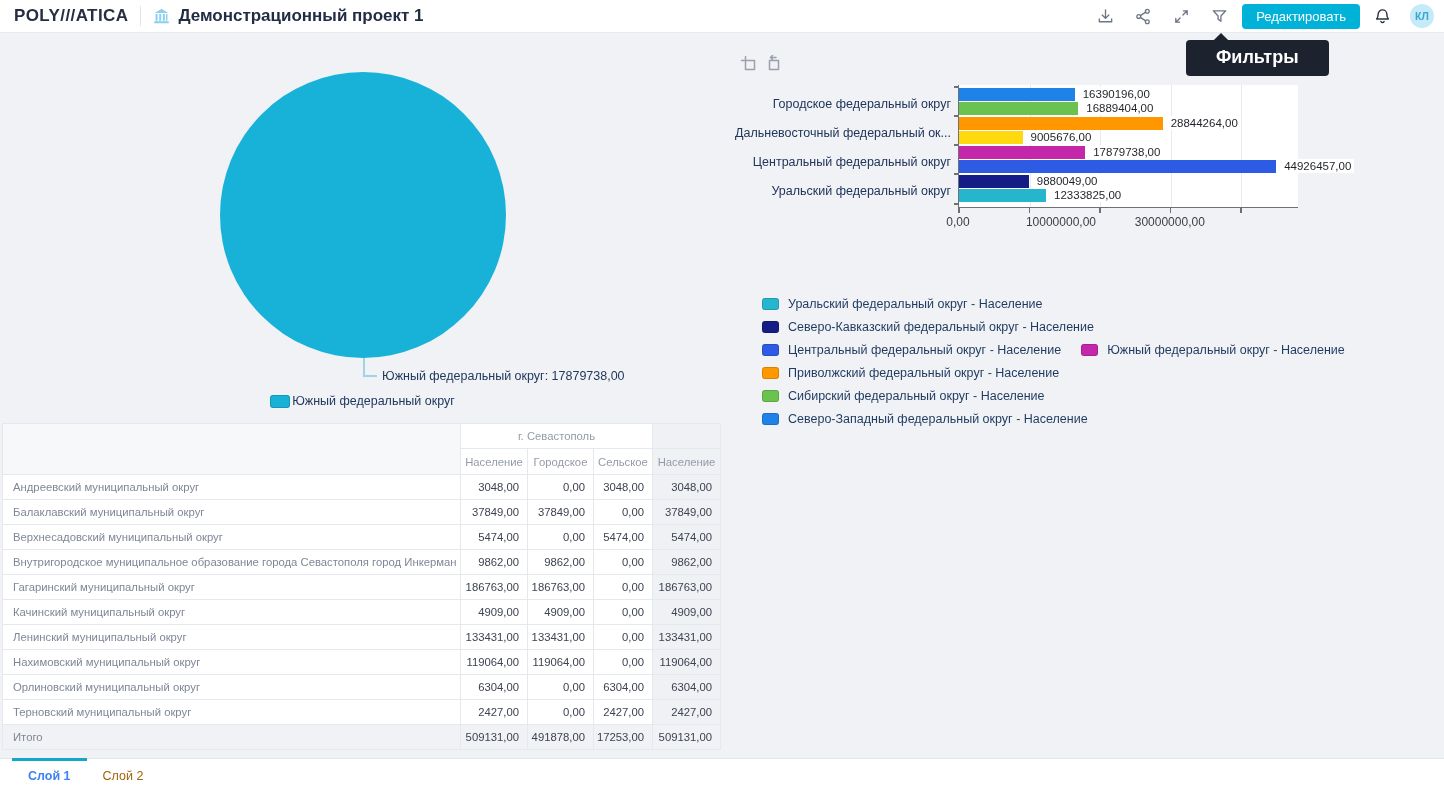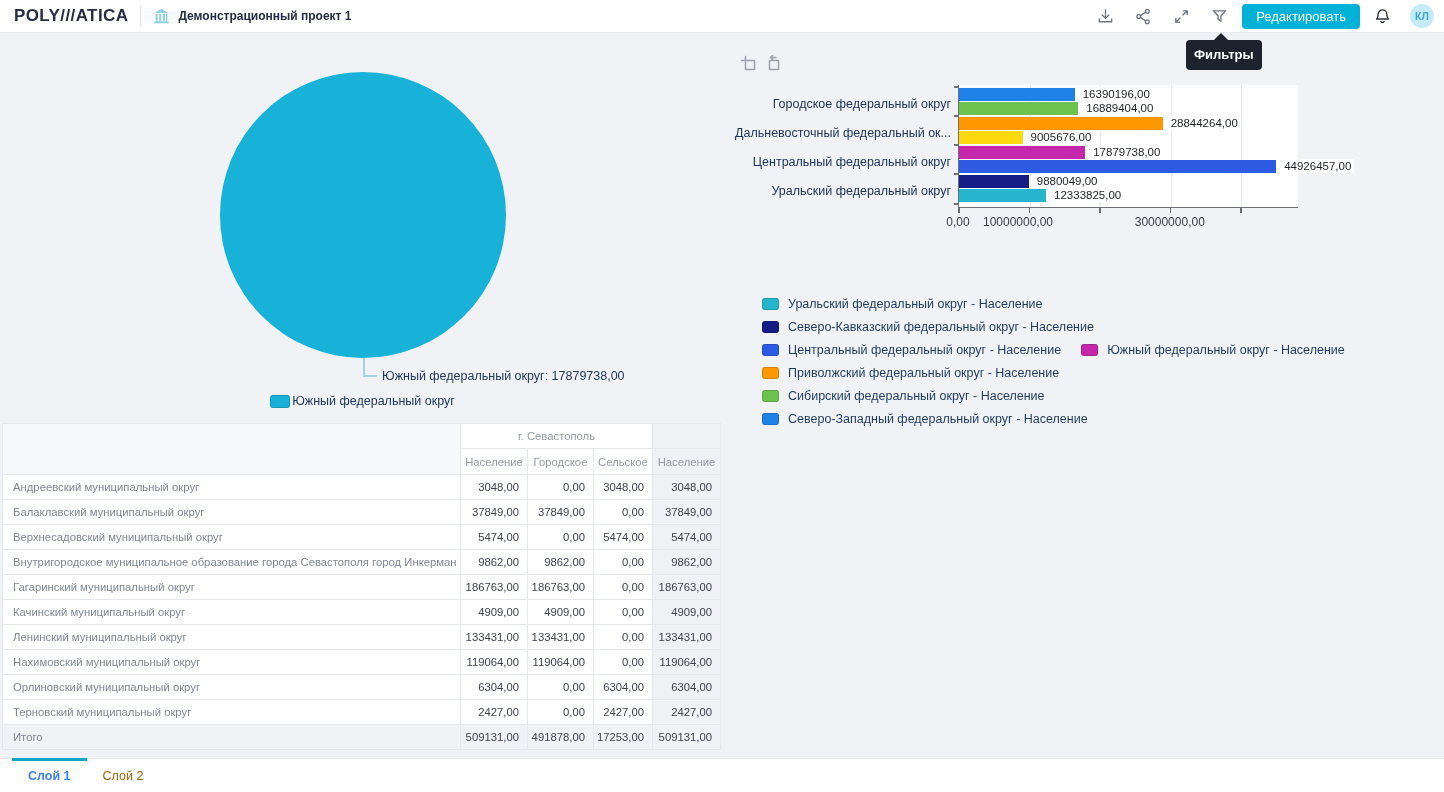--- a/index.html
+++ b/index.html
@@ -5,36 +5,36 @@
   * { margin:0; padding:0; box-sizing:border-box; }
   html,body { width:1444px; height:792px; overflow:hidden;
     font-family:"Liberation Sans", sans-serif; background:#f0f2f6; }
 
   
   .topbar { position:relative; height:33px; background:#fff; border-bottom:1px solid #e7eaef;
     display:flex; align-items:center; padding:0 10px 0 14px; z-index:5; }
   .logo { font-size:17px; font-weight:800; letter-spacing:.4px; color:#272e44; cursor:pointer; }
   .topbar-divider { width:1px; height:20px; background:#e2e6ec; margin:0 12px; }
   .bank-icon { width:17px; height:17px; display:inline-block; }
-  .project-title { margin-left:8px; font-size:12px; font-weight:700; color:#222c44; }
+  .project-title { margin-left:8px; font-size:17px; font-weight:700; color:#222c44; }
   .topbar-right { margin-left:auto; display:flex; align-items:center; }
   .tb-icon { width:19px; height:19px; margin-left:19px; cursor:pointer; display:flex;
     align-items:center; justify-content:center; }
   .tb-icon svg { width:19px; height:19px; stroke:#6e7683; fill:none; stroke-width:1.4;
     stroke-linecap:round; stroke-linejoin:round; }
   .edit-btn { margin:0 13px; height:25px; padding:0 14px; background:#00b1d8; color:#fff;
     border:none; border-radius:4px; font-size:13px; font-family:inherit; cursor:pointer; }
   .bell svg { stroke:#2e3340; stroke-width:1.5; }
   .avatar { width:24px; height:24px; border-radius:50%; background:#c5eafa; color:#3aa6cf;
     font-size:10.5px; font-weight:700; display:flex; align-items:center; justify-content:center;
     margin-left:18px; cursor:pointer; }
 
   
   .tooltip { position:absolute; left:1186px; top:40px; background:#1c222e; color:#fff;
-    font-size:13px; font-weight:600; padding:7px 8px 8px; border-radius:4px; z-index:9; }
+    font-size:18px; font-weight:600; padding:7px 30px 8px; border-radius:4px; z-index:9; }
   .tooltip::before { content:""; position:absolute; top:-5px; left:30px; width:10px; height:10px;
     background:#1c222e; transform:rotate(45deg); }
 
   
   .content { position:relative; height:725px; }
 
   
   .pie-widget { position:absolute; left:0; top:0; width:725px; height:385px; }
   .pie-slice { position:absolute; left:220px; top:39px; width:286px; height:286px;
     border-radius:50%; cursor:pointer; }
@@ -203,21 +203,21 @@
     <div id="bar-ylabels">
         <div class="bar-ylabel" style="top: 63.5px;">Городское федеральный округ</div>
         <div class="bar-ylabel" style="top: 92.5px;">Дальневосточный федеральный ок...</div>
         <div class="bar-ylabel" style="top: 121.5px;">Центральный федеральный округ</div>
         <div class="bar-ylabel" style="top: 150.5px;">Уральский федеральный округ</div>
       </div>
     <div id="bar-xaxis">
         <div class="x-tickmark" style="left: 223px;"></div>
         <div class="x-ticklabel" style="left: 163px;">0,00</div>
         <div class="x-tickmark" style="left: 293.598px;"></div>
-        <div class="x-ticklabel" style="left: 223px;">10000000,00</div>
+        <div class="x-ticklabel" style="left: 241px; text-align: right;">10000000,00</div>
         <div class="x-tickmark" style="left: 364.196px;"></div>
         <div class="x-tickmark" style="left: 434.794px;"></div>
         <div class="x-ticklabel" style="left: 374.794px;">30000000,00</div>
         <div class="x-tickmark" style="left: 505.392px;"></div>
       </div>
     <div class="bar-legend" id="bar-legend">
         <div class="legend-row">
           <div class="legend-item">
             <div class="swatch" style="background: rgb(37, 182, 206);"></div>
             <div class="lab">Уральский федеральный округ - Население</div>

